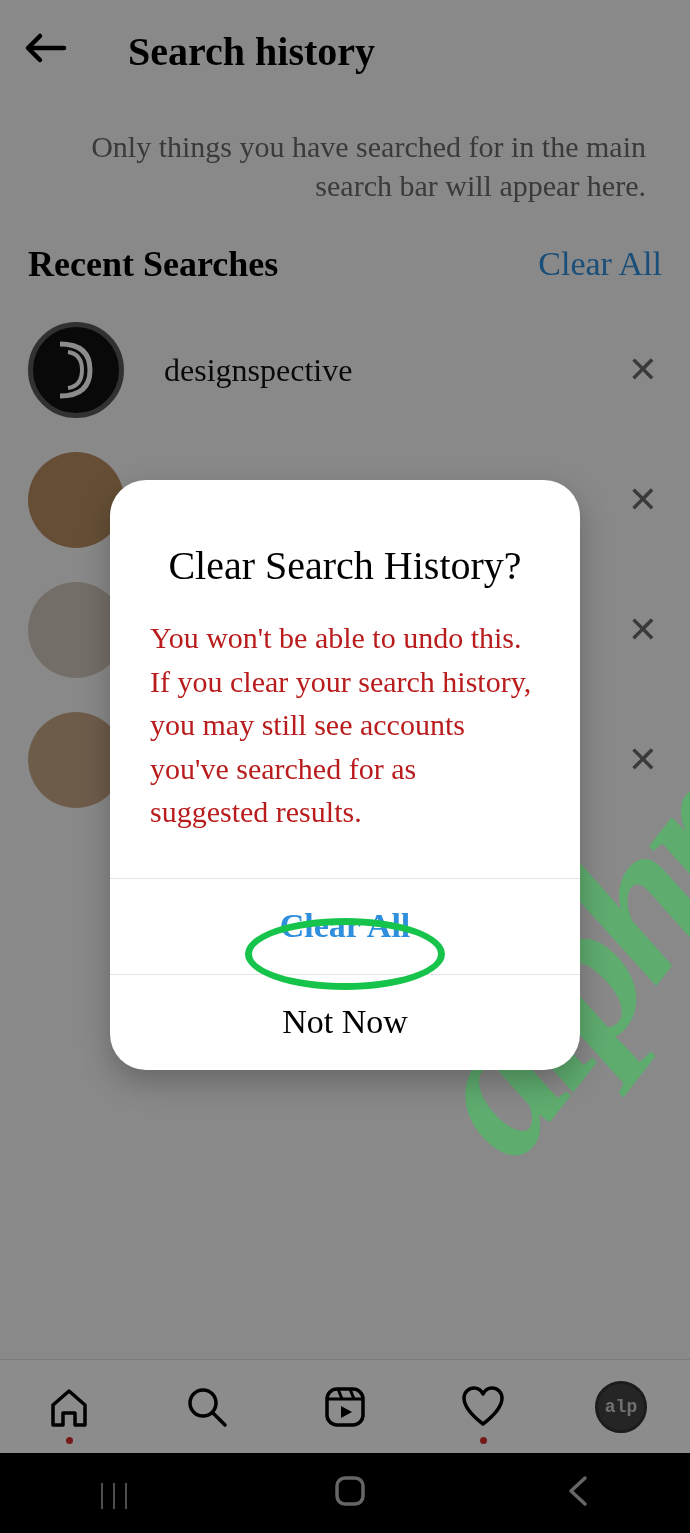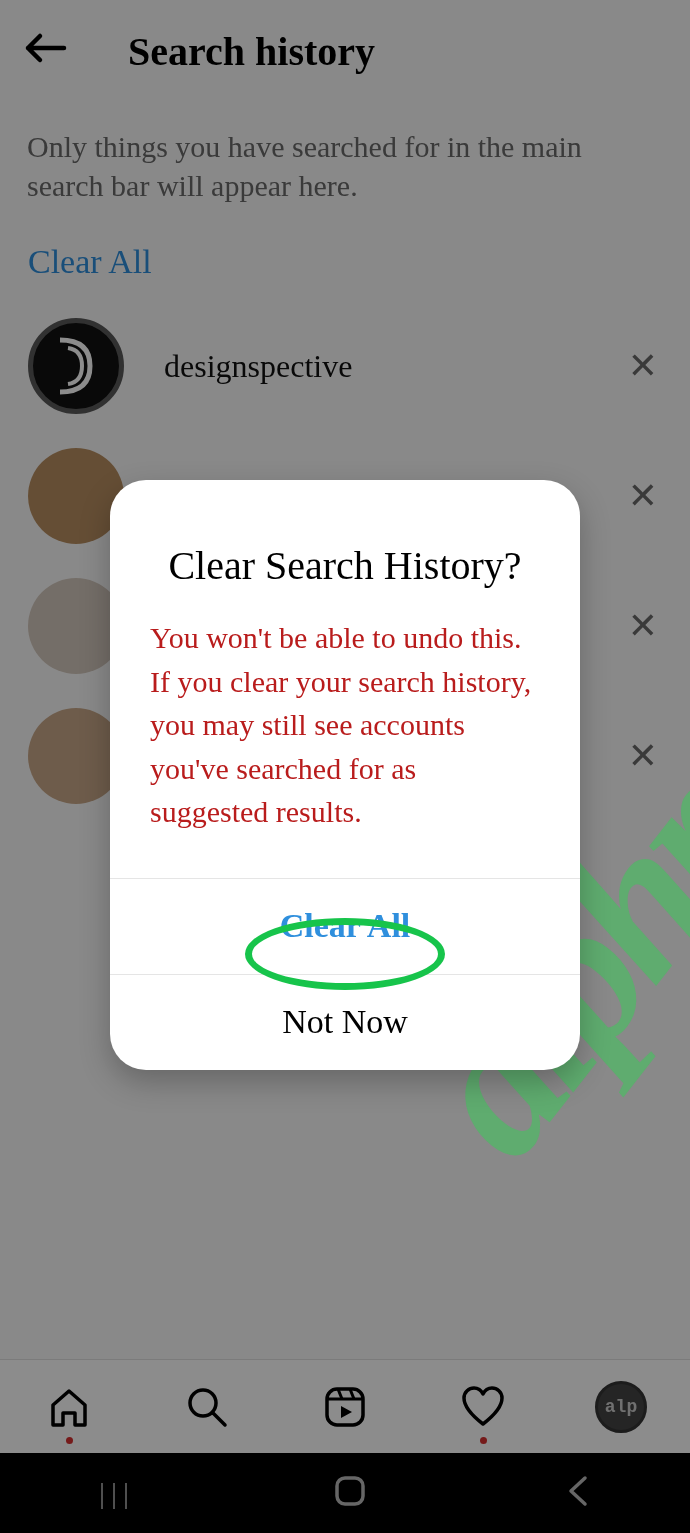--- a/index.html
+++ b/index.html
@@ -28,24 +28,25 @@
   color: #000;
   cursor: pointer;
 }
 .header-title {
   font-size: 40px;
   font-weight: bold;
   color: #000;
   margin-left: 20px;
 }
 .subtitle {
-  padding: 28px 27px 32px;
+  padding: 28px 44px 32px;
   color: #6a6a6a;
   font-size: 30px;
   line-height: 1.3;
+  text-align: right;
 }
 .section-header {
   display: flex;
   justify-content: space-between;
   align-items: center;
   padding: 6px 28px 20px;
 }
 .section-title {
   font-size: 36px;
   font-weight: bold;
@@ -217,20 +218,21 @@
       <svg width="44" height="40" viewBox="0 0 44 40">
         <path d="M4 20 L40 20 M4 20 L16 8 M4 20 L16 32" stroke="#000" stroke-width="4.5" fill="none" stroke-linecap="round" stroke-linejoin="round"></path>
       </svg>
     </div>
     <div class="header-title">Search history</div>
   </div>
 
   <div class="subtitle">Only things you have searched for in the main search bar will appear here.</div>
 
   <div class="section-header">
+    <div class="section-title">Recent Searches</div>
     <div class="clear-all-link">Clear All</div>
   </div>
 
   <div class="search-list">
     <div class="search-row">
       <div class="avatar avatar-d">
         <svg width="48" height="60" viewBox="0 0 48 60">
           <path d="M8 4 Q38 4 38 30 Q38 56 8 56" stroke="#fff" stroke-width="5" fill="none"></path>
           <path d="M16 12 Q30 14 30 30 Q30 46 16 48" stroke="#fff" stroke-width="4" fill="none"></path>
         </svg>

